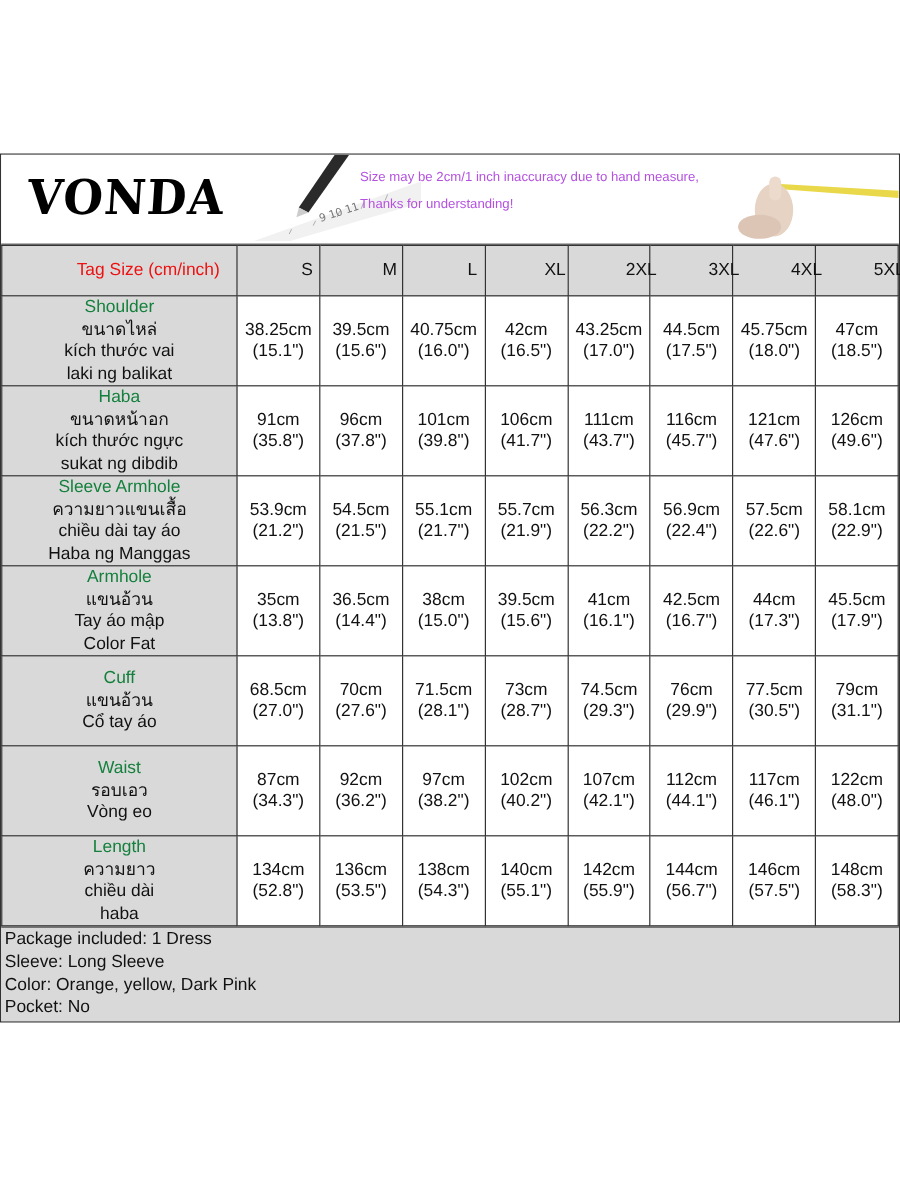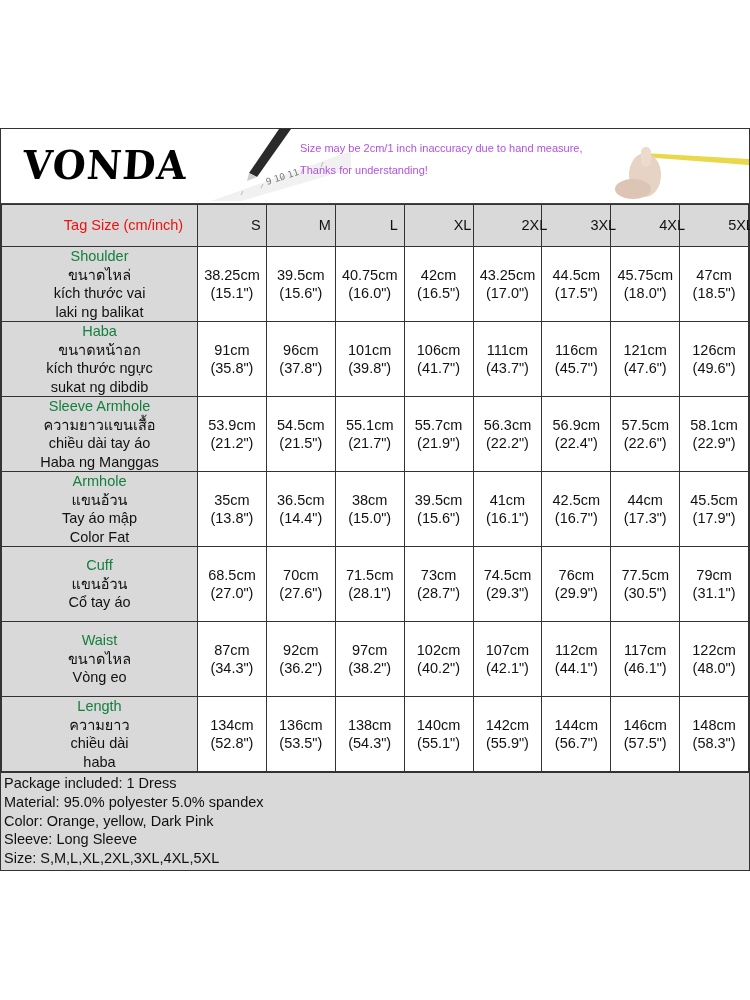--- a/index.html
+++ b/index.html
@@ -264,21 +264,21 @@
             <span class="sub">(30.5")</span>
           </td>
           <td>
             <span class="sub">79cm</span>
             <span class="sub">(31.1")</span>
           </td>
         </tr>
         <tr class="row">
           <td class="first">
             <span class="red">Waist</span>
-            <span class="sub">ขนาดไหล</span>
+            <span class="sub">รอบเอว</span>
             <span class="sub">Vòng eo</span>
           </td>
           <td>
             <span class="sub">87cm</span>
             <span class="sub">(34.3")</span>
           </td>
           <td>
             <span class="sub">92cm</span>
             <span class="sub">(36.2")</span>
           </td>
@@ -345,18 +345,17 @@
           <td>
             <span class="sub">148cm</span>
             <span class="sub">(58.3")</span>
           </td>
         </tr>
       </tbody>
   </table>
 
   <div class="foot">
     <div>Package included: 1 Dress</div>
-    <div>Material: 95.0% polyester 5.0% spandex</div>
+    <div>Sleeve: Long Sleeve</div>
     <div>Color: Orange, yellow, Dark Pink</div>
-    <div>Sleeve: Long Sleeve</div>
-    <div>Size: S,M,L,XL,2XL,3XL,4XL,5XL</div>
+    <div>Pocket: No</div>
   </div>
 </div>
 
 </body></html>

